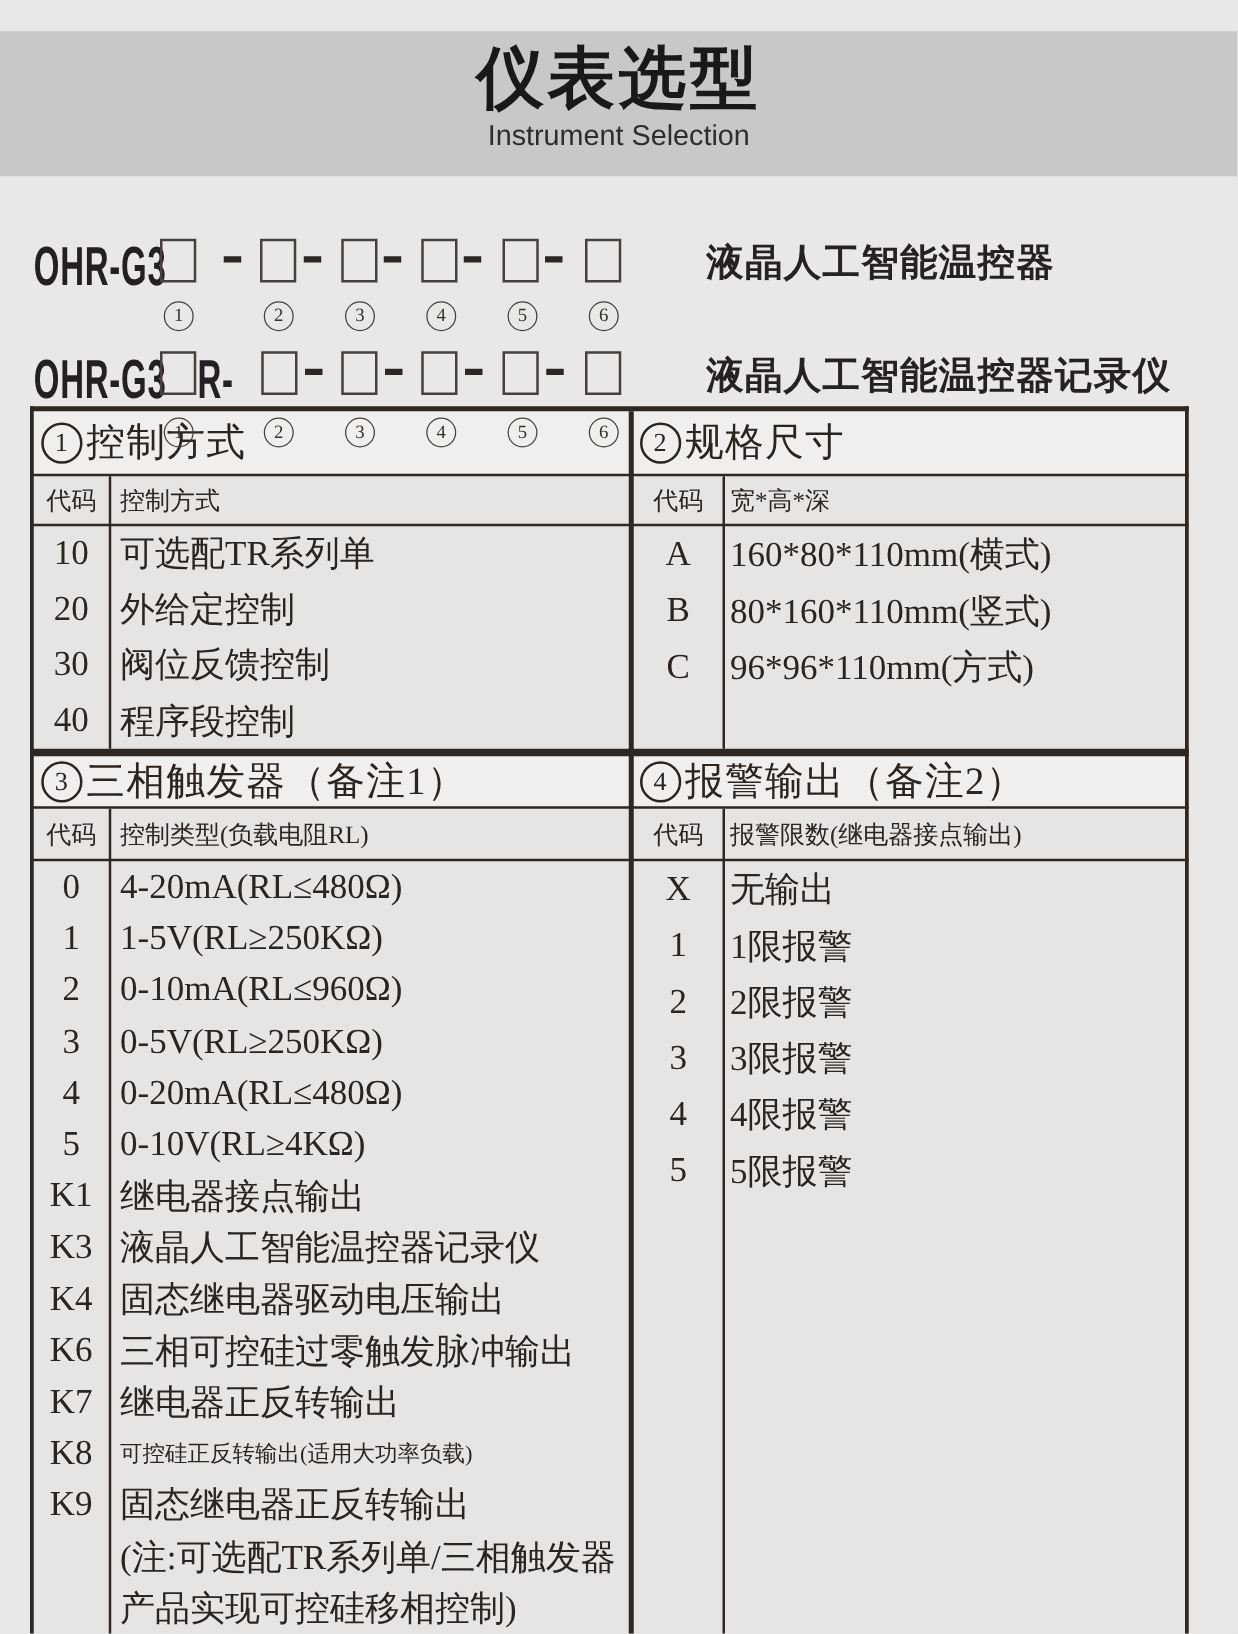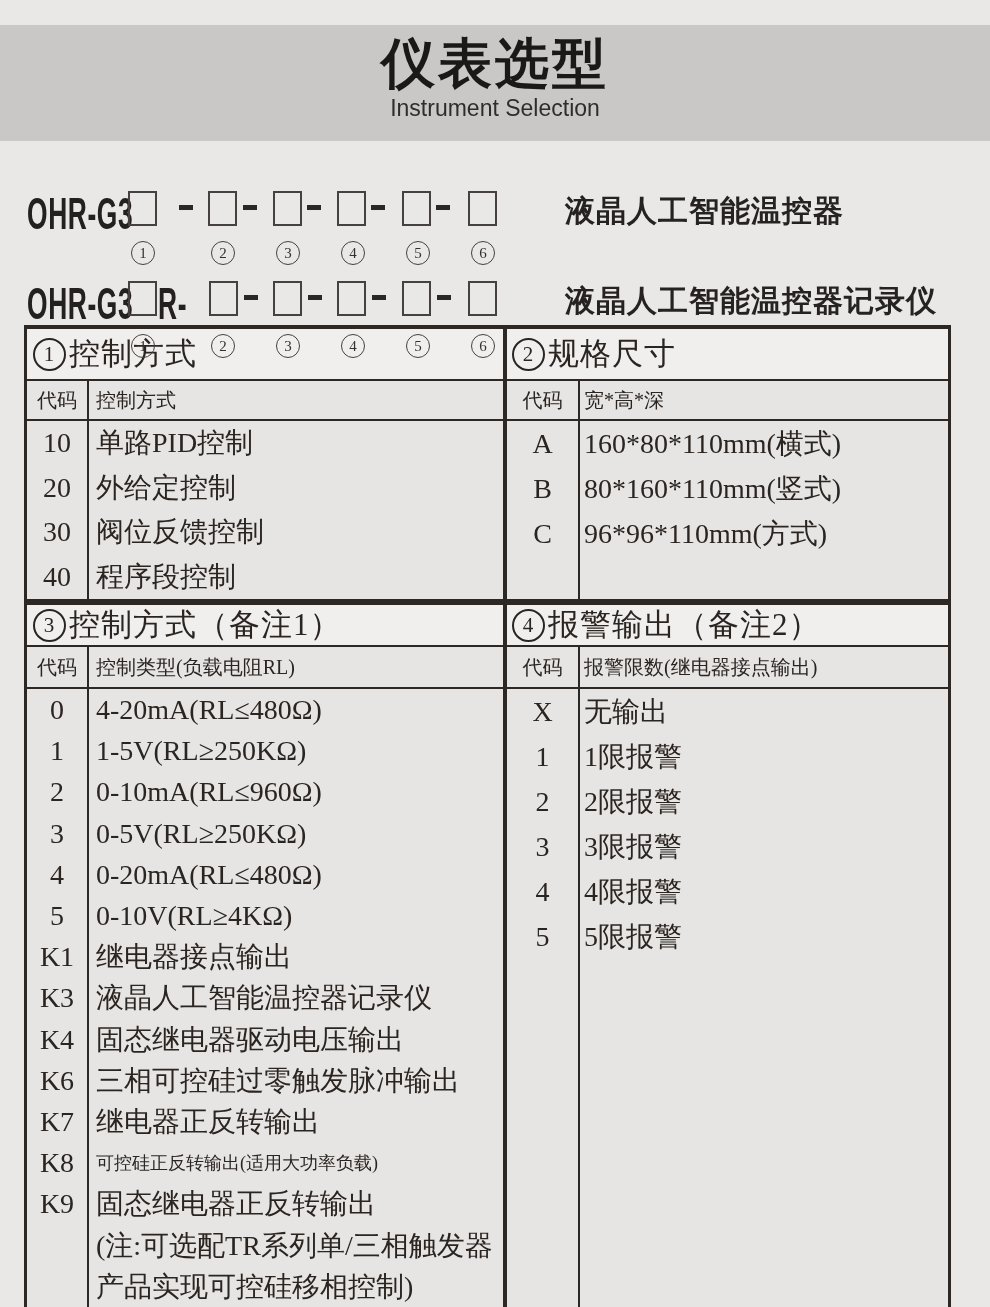--- a/index.html
+++ b/index.html
@@ -118,39 +118,39 @@
 <div class="abs sechead" style="left:33px;top:329px;height:50px">
   <span class="circle-lg">1</span>
   <span>控制方式</span>
 </div>
 <div class="abs sechead" style="left:512px;top:329px;height:50px">
   <span class="circle-lg">2</span>
   <span>规格尺寸</span>
 </div>
 <div class="abs sechead" style="left:33px;top:605px;height:40px">
   <span class="circle-lg">3</span>
-  <span>控制方式（备注1）</span>
+  <span>三相触发器（备注1）</span>
 </div>
 <div class="abs sechead" style="left:512px;top:605px;height:40px">
   <span class="circle-lg">4</span>
   <span>报警输出（备注2）</span>
 </div>
 
 <div class="abs trow hdr left" style="top:381px;height:38px">
   <div class="code">代码</div>
   <div class="desc">控制方式</div>
 </div>
 <div class="abs trow hdr right" style="top:381px;height:38px">
   <div class="code">代码</div>
   <div class="desc">宽*高*深</div>
 </div>
 
 <div class="abs trow left" style="top:421px;height:44px">
   <div class="code">10</div>
-  <div class="desc">单路PID控制</div>
+  <div class="desc">可选配TR系列单</div>
 </div>
 <div class="abs trow left" style="top:466px;height:44px">
   <div class="code">20</div>
   <div class="desc">外给定控制</div>
 </div>
 <div class="abs trow left" style="top:510px;height:44px">
   <div class="code">30</div>
   <div class="desc">阀位反馈控制</div>
 </div>
 <div class="abs trow left" style="top:555px;height:44px">

